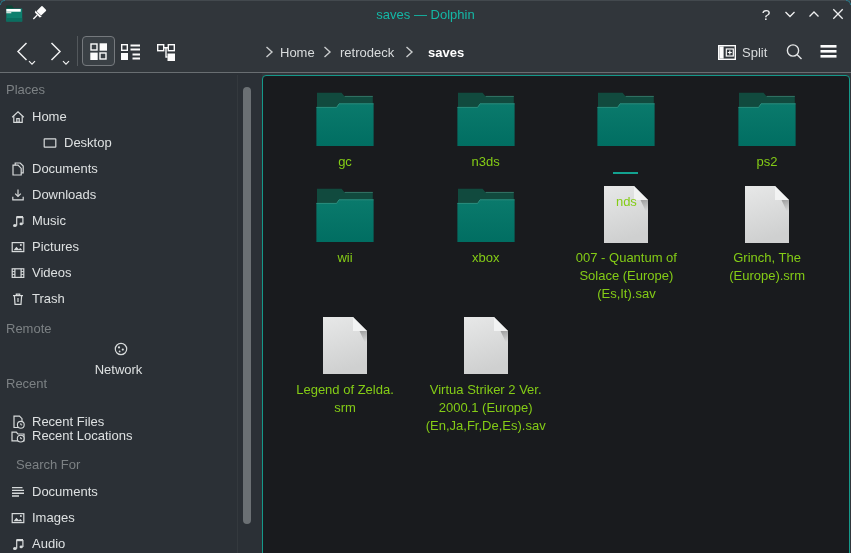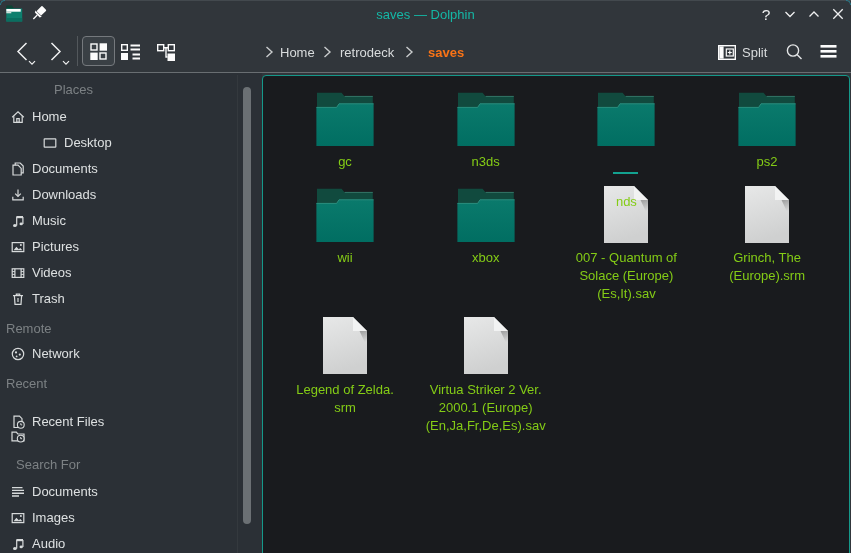--- a/index.html
+++ b/index.html
@@ -102,21 +102,21 @@
   <path d="M2.5,1 L8,6 L2.5,11" stroke="#c9cccd" stroke-width="1.4" fill="none"></path>
 </svg>
 <div class="tbtext" style="left:280px;">Home</div>
 <svg class="abs" style="left:322px;top:46px;" width="10" height="12" viewBox="0 0 10 12">
   <path d="M2.5,1 L8,6 L2.5,11" stroke="#c9cccd" stroke-width="1.4" fill="none"></path>
 </svg>
 <div class="tbtext" style="left:340px;">retrodeck</div>
 <svg class="abs" style="left:404px;top:46px;" width="10" height="12" viewBox="0 0 10 12">
   <path d="M2.5,1 L8,6 L2.5,11" stroke="#c9cccd" stroke-width="1.4" fill="none"></path>
 </svg>
-<div class="tbtext" style="left:428px;color:#f97316;font-weight:bold;">saves</div>
+<div class="tbtext" style="left:428px;color:#ffffff;font-weight:bold;">saves</div>
 
 <svg class="abs" style="left:718px;top:45px;" width="18" height="15" viewBox="0 0 18 15">
   <rect x="0.7" y="0.7" width="16.6" height="13.6" fill="none" stroke="#fcfcfc" stroke-width="1.4"></rect>
   <rect x="1.4" y="1.4" width="4.2" height="12.2" fill="#fcfcfc"></rect>
   <rect x="8.3" y="4" width="7" height="7" fill="none" stroke="#fcfcfc" stroke-width="1.2"></rect>
   <path d="M11.8,5.5 V9.5 M9.8,7.5 H13.8" stroke="#fcfcfc" stroke-width="1.2"></path>
 </svg>
 <div class="tbtext" style="left:742px;">Split</div>
 
 <svg class="abs" style="left:785px;top:43px;" width="18" height="18" viewBox="0 0 18 18">
@@ -157,21 +157,21 @@
       <path d="M0.4,15.4 H20.6 L23,11.8 H57.6" stroke="#2f8e7f" stroke-width="0.9" fill="none"></path>
     </g>
     <g id="doc">
       <path d="M0,0 H30 L44,14 V57 H0 Z" fill="url(#pg)"></path>
       <path d="M30,0 L44,14 L44,30 Z" fill="url(#sg)"></path>
       <path d="M30,0 L44,14 H30 Z" fill="#f2f3f3"></path>
     </g>
   </defs>
 </svg>
 
-<div class="abs sb-label" style="left:0;top:77px;margin-left:48px;">Places</div>
+<div class="abs sb-label" style="left:0;top:77px;">Places</div>
 <div class="abs sb-item" style="left:0;top:104px;width:237px;">
   <svg width="16" height="16" viewBox="0 0 16 16" fill="none" stroke="#d7dadb" stroke-width="1.2">
       <path d="M2.2,8.2 L8,2.8 L13.8,8.2"></path>
       <path d="M3.8,7.2 V13.3 H12.2 V7.2"></path>
       <rect x="6.8" y="9.6" width="2.4" height="3.7"></rect>
     </svg>
   <span>Home</span>
   </div>
 <div class="abs sb-item" style="left:0;top:130px;width:237px;padding-left:32px;">
   <svg width="16" height="16" viewBox="0 0 16 16" fill="none" stroke="#d7dadb" stroke-width="1.2">
@@ -223,21 +223,21 @@
 <div class="abs sb-item" style="left:0;top:286px;width:237px;">
   <svg width="16" height="16" viewBox="0 0 16 16" fill="none" stroke="#d7dadb" stroke-width="1.2">
       <path d="M3,4.6 H13"></path>
       <path d="M6.3,4.6 V3.2 H9.7 V4.6"></path>
       <path d="M4.4,4.6 L5,13.4 H11 L11.6,4.6"></path>
       <path d="M8,7 V11"></path>
     </svg>
   <span>Trash</span>
   </div>
 <div class="abs sb-label" style="left:0;top:316px;">Remote</div>
-<div class="abs sb-item" style="left:0;top:341px;width:237px;">
+<div class="abs sb-item" style="left:0;top:341px;width:237px;flex-direction:column;">
   <svg width="16" height="16" viewBox="0 0 16 16">
       <circle cx="8" cy="8" r="5.7" fill="none" stroke="#d7dadb" stroke-width="1.2"></circle>
       <circle cx="6" cy="6.4" r="1.1" fill="#d7dadb"></circle>
       <circle cx="9.8" cy="8.6" r="1.1" fill="#d7dadb"></circle>
       <circle cx="6.6" cy="10.4" r="0.9" fill="#d7dadb"></circle>
     </svg>
   <span>Network</span>
   </div>
 <div class="abs sb-label" style="left:0;top:371px;">Recent</div>
 <div class="abs sb-item" style="left:0;top:397px;width:237px;margin-top:12px;">
@@ -247,20 +247,21 @@
       <path d="M10.8,9.2 V10.9 H12.2" stroke="#d7dadb" stroke-width="1" fill="none"></path>
     </svg>
   <span>Recent Files</span>
   </div>
 <div class="abs sb-item" style="left:0;top:423px;width:237px;">
   <svg width="16" height="16" viewBox="0 0 16 16">
       <path d="M2,4.2 H6.3 L7.8,6 H14 V12.8 H2 Z" fill="none" stroke="#d7dadb" stroke-width="1.2"></path>
       <circle cx="10.7" cy="10.6" r="3.4" fill="#2b3036" stroke="#d7dadb" stroke-width="1.1"></circle>
       <path d="M10.7,9 V10.7 H12.1" stroke="#d7dadb" stroke-width="1" fill="none"></path>
     </svg>
+  <span>Recent Locations</span>
   </div>
 <div class="abs sb-label" style="left:10px;top:452px;text-align:center;">Search For</div>
 <div class="abs sb-item" style="left:0;top:479px;width:237px;">
   <svg width="16" height="16" viewBox="0 0 16 16" stroke="#d7dadb" stroke-width="1.4" fill="none">
       <path d="M2,3.6 H12.5 M2,6.4 H14 M2,9.2 H14 M2,12 H9"></path>
     </svg>
   <span>Documents</span>
   </div>
 <div class="abs sb-item" style="left:0;top:505px;width:237px;">
   <svg width="16" height="16" viewBox="0 0 16 16">

